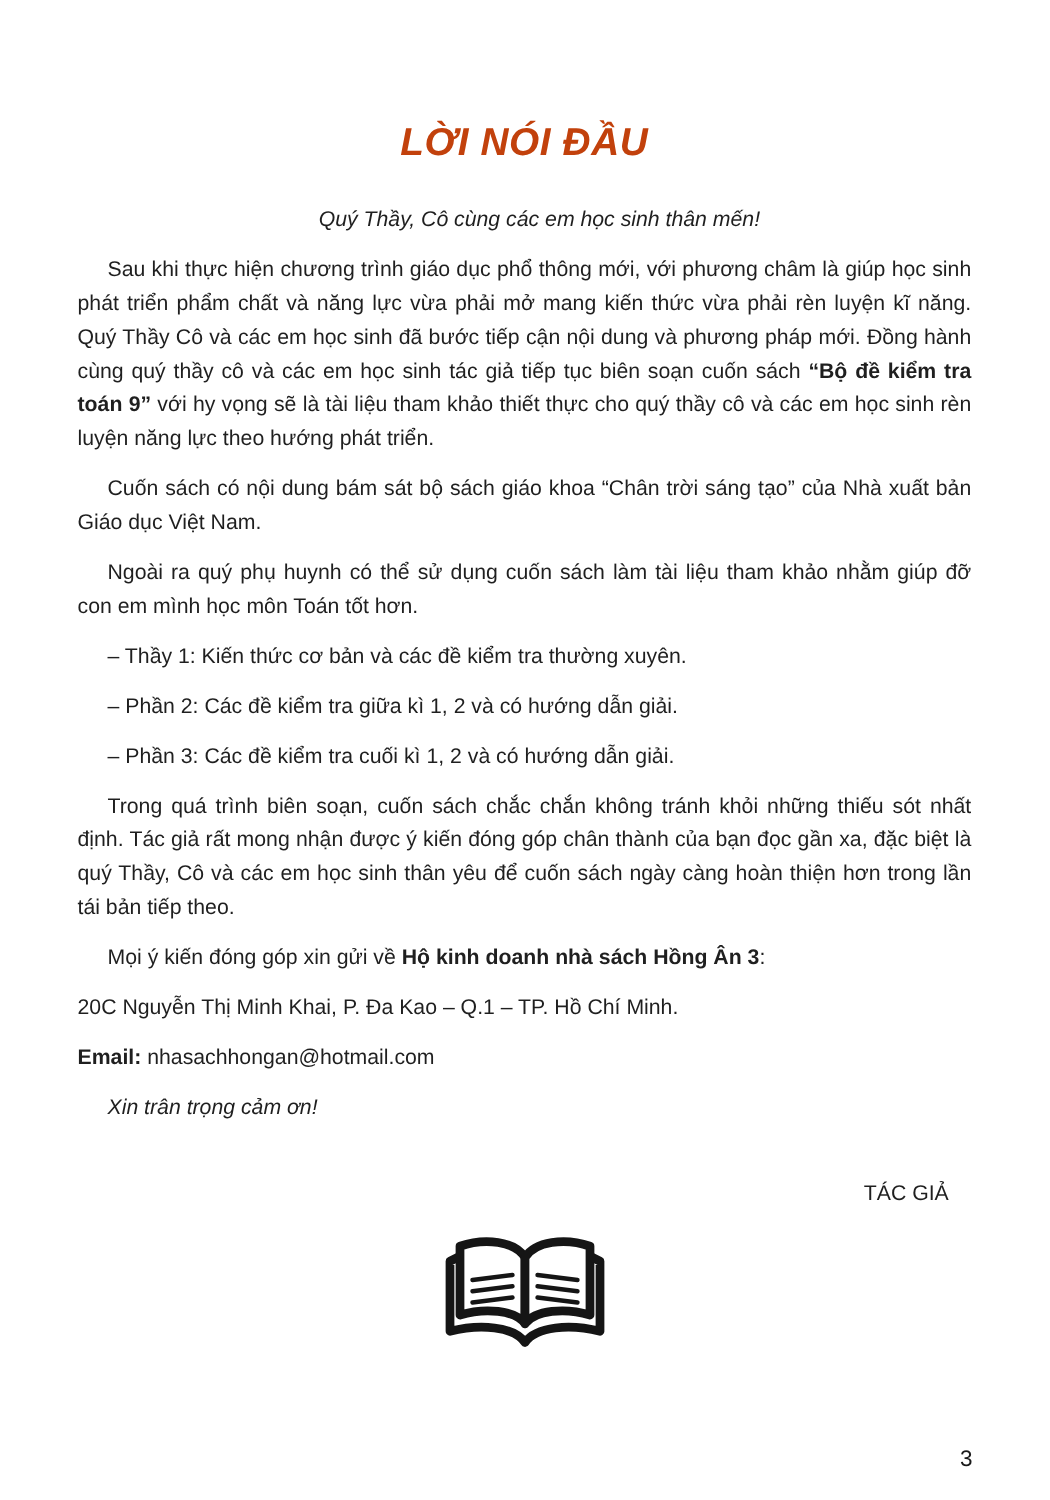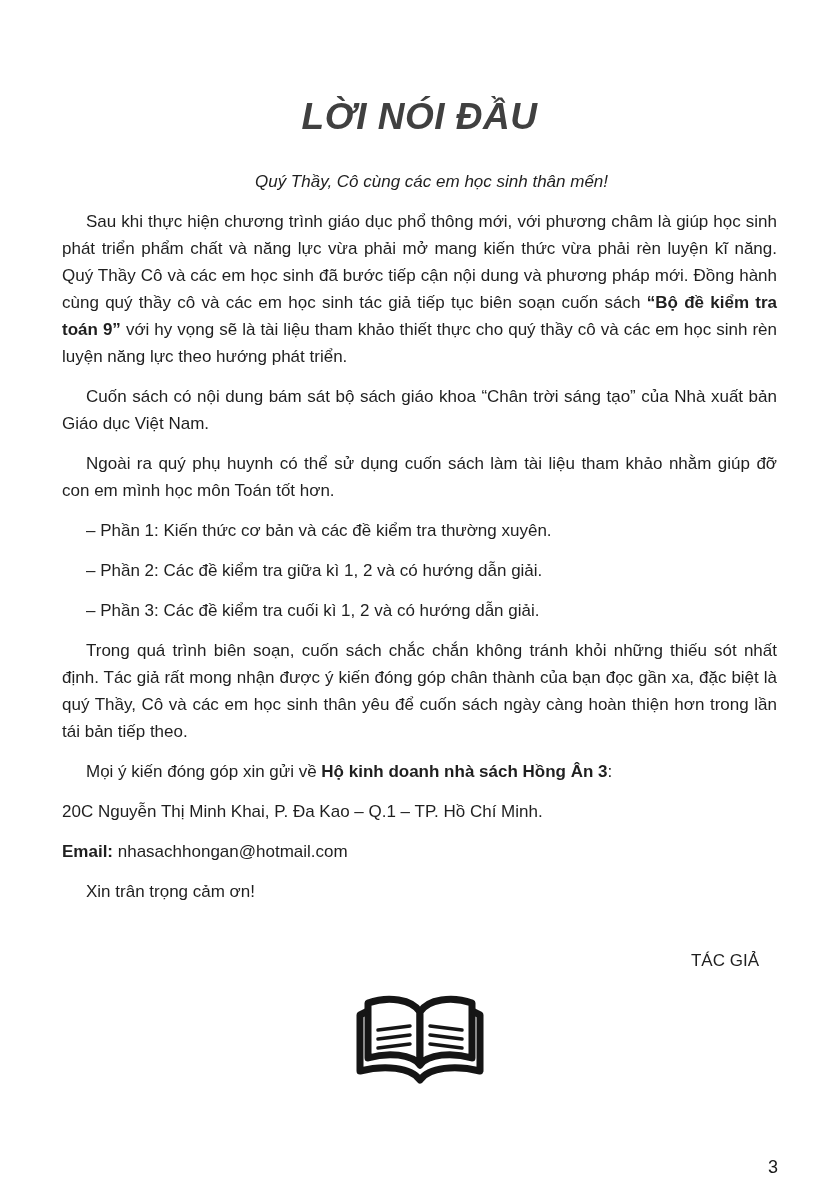--- a/index.html
+++ b/index.html
@@ -14,46 +14,47 @@
     margin: 0 auto;
     background: #ffffff;
     color: #1f1f1f;
     font-family: "Liberation Sans", "DejaVu Sans", sans-serif;
     box-sizing: border-box;
     padding: 96px 63px 0 62px;
     overflow: hidden;
   }
   .title {
     text-align: center;
-    font-size: 37px;
+    font-size: 31px;
     font-weight: bold;
     font-style: italic;
     letter-spacing: 0.5px;
     margin: 0 0 30px 0;
-    color: #404040;
+    color: #c2410c;
   }
   .para {
     font-size: 17px;
     line-height: 27px;
     text-align: justify;
     text-indent: 24px;
     margin: 0 0 13px 0;
   }
   .salutation {
     font-style: italic;
     text-align: center;
   }
   .list-line {
     text-align: left;
   }
   .centered {
     text-align: left;
     text-indent: 0;
   }
   .closing {
+    font-style: italic;
     text-align: left;
   }
   .author-line {
     font-size: 17px;
     font-weight: normal;
     text-align: right;
     padding-right: 18px;
     margin-top: 42px;
     margin-bottom: 0;
     text-indent: 0;
@@ -81,21 +82,21 @@
 
   <p class="para salutation">Quý Thầy, Cô cùng các em học sinh thân mến!</p>
 
   <p class="para"><span>Sau khi thực hiện chương trình giáo dục phổ thông mới, với phương châm là giúp học sinh phát triển phẩm chất và năng lực vừa phải mở mang kiến thức vừa phải rèn luyện kĩ năng. Quý Thầy Cô và các em học sinh đã bước tiếp cận nội dung và phương pháp mới. Đồng hành cùng quý thầy cô và các em học sinh tác giả tiếp tục biên soạn cuốn sách </span><b>“Bộ đề kiểm tra toán 9”</b><span> với hy vọng sẽ là tài liệu tham khảo thiết thực cho quý thầy cô và các em học sinh rèn luyện năng lực theo hướng phát triển.</span></p>
 
   <p class="para">Cuốn sách có nội dung bám sát bộ sách giáo khoa “Chân trời sáng tạo” của Nhà xuất bản Giáo dục Việt Nam.</p>
 
   <p class="para">Ngoài ra quý phụ huynh có thể sử dụng cuốn sách làm tài liệu tham khảo nhằm giúp đỡ con em mình học môn Toán tốt hơn.</p>
 
 
-  <p class="para list-line">– Phần 1: Kiến thức cơ bản và các đề kiểm tra thường xuyên.</p>
+  <p class="para list-line">– Thầy 1: Kiến thức cơ bản và các đề kiểm tra thường xuyên.</p>
   <p class="para list-line">– Phần 2: Các đề kiểm tra giữa kì 1, 2 và có hướng dẫn giải.</p>
   <p class="para list-line">– Phần 3: Các đề kiểm tra cuối kì 1, 2 và có hướng dẫn giải.</p>
 
   <p class="para">Trong quá trình biên soạn, cuốn sách chắc chắn không tránh khỏi những thiếu sót nhất định. Tác giả rất mong nhận được ý kiến đóng góp chân thành của bạn đọc gần xa, đặc biệt là quý Thầy, Cô và các em học sinh thân yêu để cuốn sách ngày càng hoàn thiện hơn trong lần tái bản tiếp theo.</p>
 
   <p class="para"><span>Mọi ý kiến đóng góp xin gửi về </span><b>Hộ kinh doanh nhà sách Hồng Ân 3</b><span>:</span></p>
 
   <p class="para centered">20C Nguyễn Thị Minh Khai, P. Đa Kao – Q.1 – TP. Hồ Chí Minh.</p>
 
   <p class="para centered"><b>Email:</b><span> nhasachhongan@hotmail.com</span></p>

